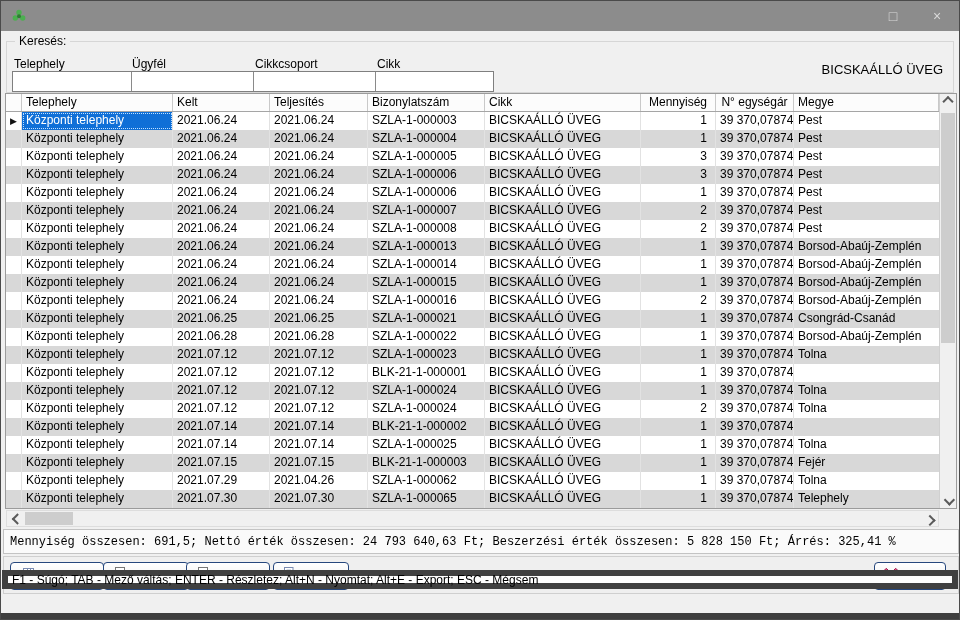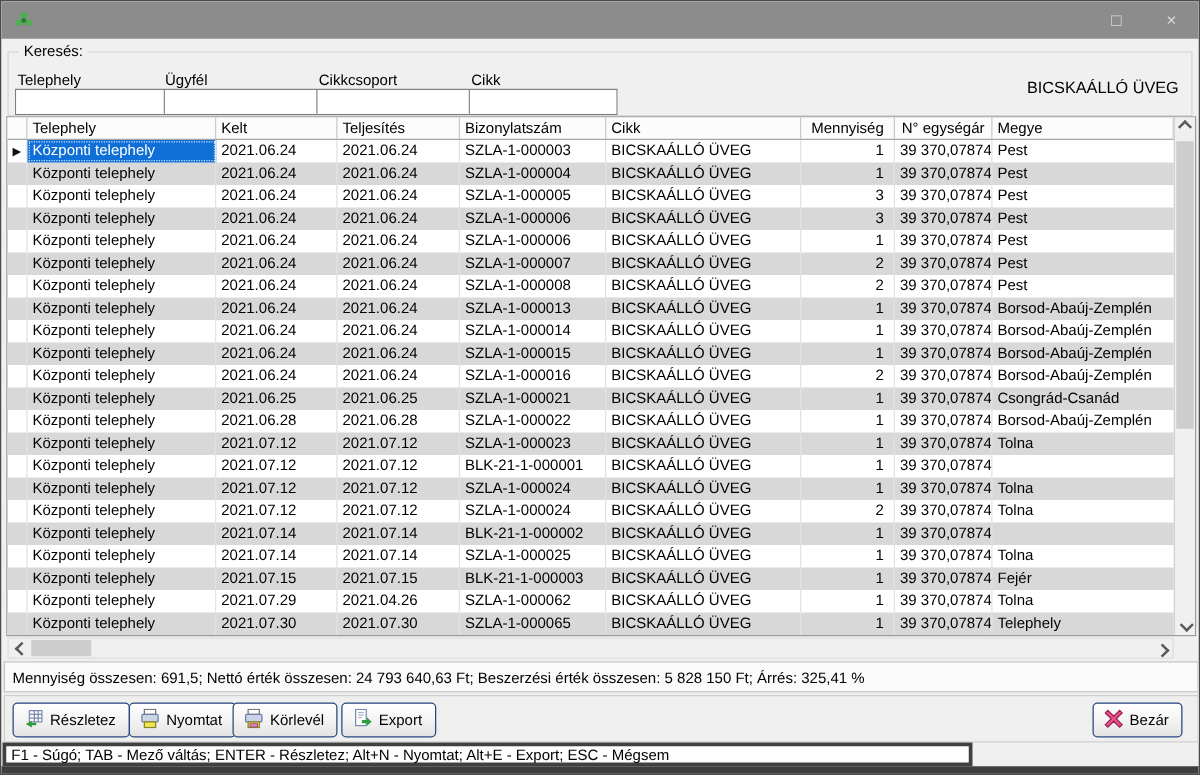--- a/index.html
+++ b/index.html
@@ -53,33 +53,33 @@
   .chev.down{transform:rotate(-45deg) translate(1px,1px);}
   .chev.left{transform:rotate(45deg) translate(1px,-1px);}
   .chev.right{transform:rotate(-135deg) translate(-1px,-1px);}
   .hscroll{position:absolute;left:5px;top:509px;width:933px;height:17px;background:#F0F0F0;
     border:1px solid #DDDDDD;box-sizing:border-box;}
   .hscroll .sb-btn{position:absolute;top:0;width:17px;height:15px;display:flex;align-items:center;justify-content:center;}
   .hscroll .left{left:0}.hscroll .right{right:0}
   .hthumb{position:absolute;left:18px;top:1px;width:48px;height:13px;background:#CDCDCD;}
   
   .summary-bar{position:absolute;left:2px;top:528px;width:956px;height:25px;background:#FAFAFA;
-    border:1px solid #C3C3C3;box-sizing:border-box;display:flex;align-items:center;padding-left:6px;}
+    border:1px solid #C3C3C3;box-sizing:border-box;display:flex;align-items:center;padding-left:6px;font-family:Liberation Mono, monospace;}
   
   .button-panel{position:absolute;left:2px;top:555px;width:956px;height:38px;background:#EFEFEF;
     border:1px solid #CFCFCF;box-sizing:border-box;}
   .btn{position:absolute;top:5px;height:26px;display:inline-flex;align-items:center;gap:5px;
     padding:0 10px 0 8px;border:1px solid #26477D;border-radius:4px;
     background:linear-gradient(#FFFFFF,#F2F2F2 55%,#E3E3E3);font-size:12px;cursor:default;}
   .btn svg{flex:0 0 auto;}
   .b-reszletez{left:6px}.b-nyomtat{left:99px}.b-korlevel{left:182px}.b-export{left:269px}
   .b-bezar{right:12px}
   
-  .status-bar{position:absolute;left:1px;top:593px;width:776px;height:19px;background:#FDFDFD;
-    border:3px solid #404040;box-sizing:border-box;display:flex;align-items:center;padding-left:4px;}
+  .status-bar{position:absolute;left:1px;top:569px;width:956px;height:19px;background:#FDFDFD;
+    border:6px solid #404040;box-sizing:border-box;display:flex;align-items:center;padding-left:4px;}
   .bottom-strip{position:absolute;left:0;top:612px;width:100%;height:8px;background:#3E3E3E;}
 </style>
 </head>
 <body>
 
 <div class="window">
 
   <div class="titlebar">
     <span class="app-icon">
       <svg width="16" height="16" viewBox="0 0 16 16">

